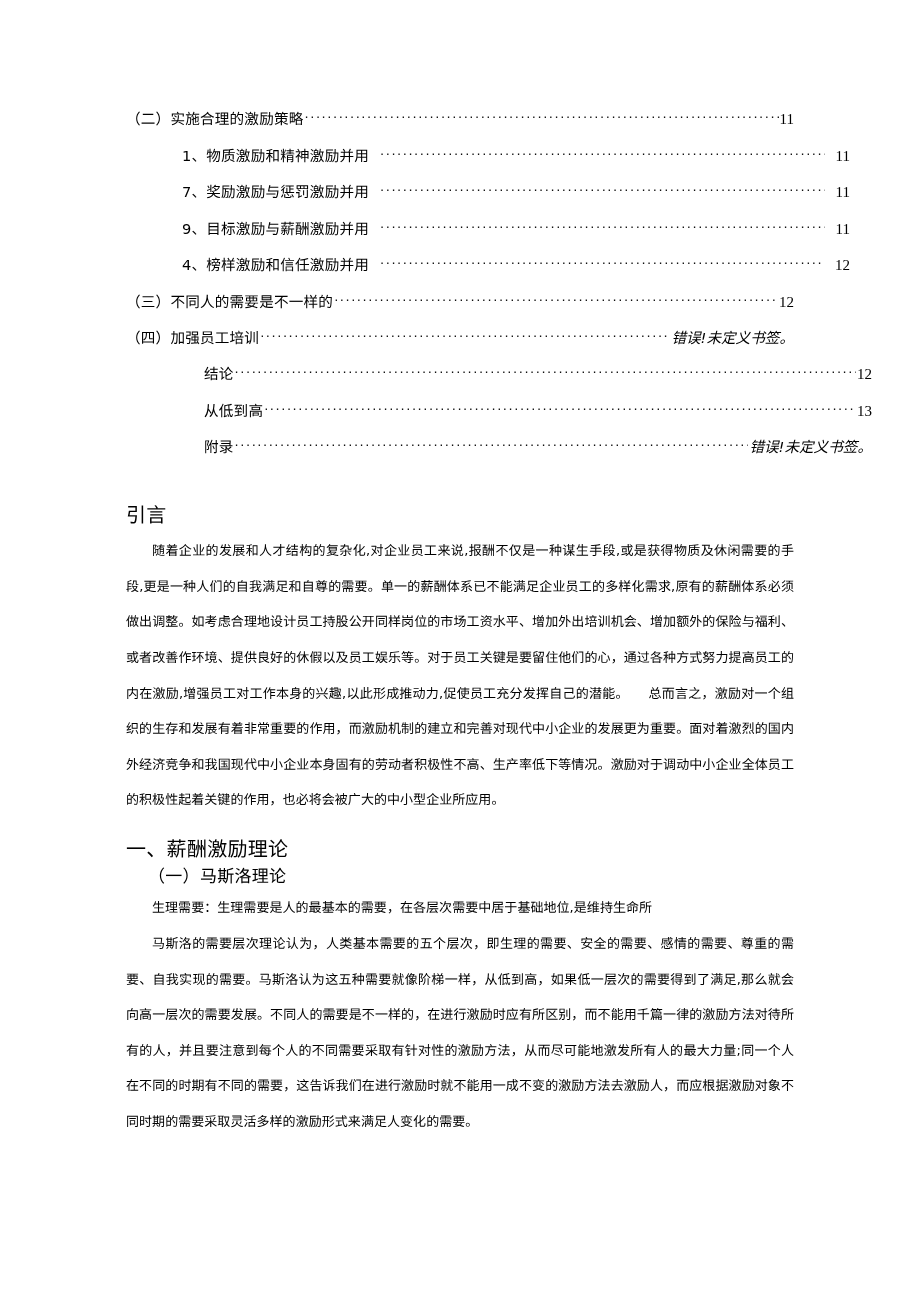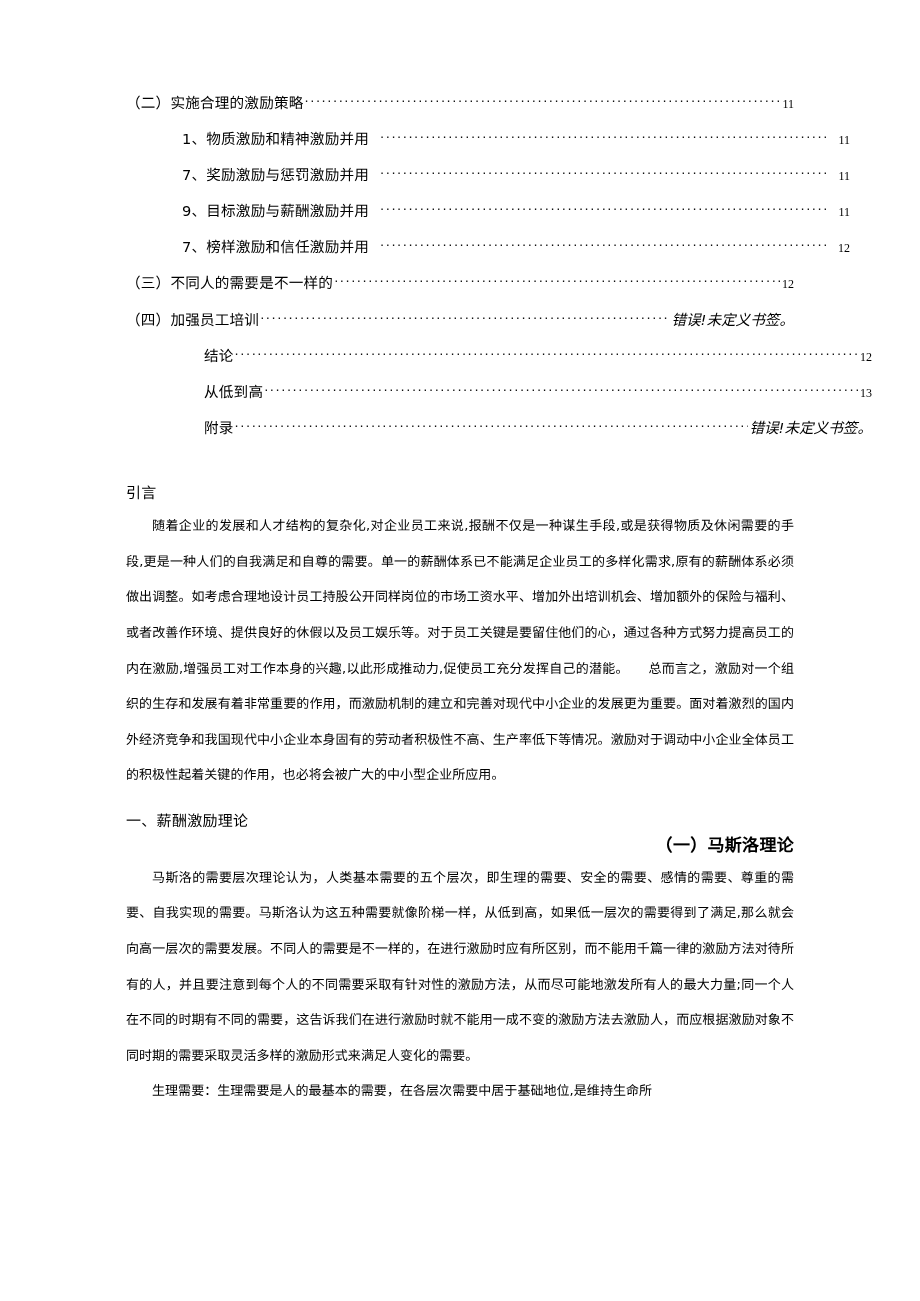--- a/index.html
+++ b/index.html
@@ -21,21 +21,21 @@
   }
   .content {
     position: absolute;
     left: 126px;
     top: 96px;
     width: 668px;
   }
 
   
   .toc {
-    margin: 0 0 0 0;
+    margin: 16px 0 0 0;
     text-align: right;
   }
   .toc-row {
     display: flex;
     align-items: baseline;
     width: 100%;
     font-size: 14.6px;
     line-height: 1;
     margin-bottom: 21.5px;
     white-space: nowrap;
@@ -51,53 +51,52 @@
     position: relative;
     top: -2px;
     margin: 0 1px;
     font-size: 13px;
     letter-spacing: 1.55px;
     color: #111;
   }
   .toc-row .toc-page {
     flex: 0 0 auto;
     font-family: "Liberation Serif", "DejaVu Serif", serif;
-    font-size: 12px;
+    font-size: 15px;
   }
   .toc-row .toc-page.err {
     font-family: "DejaVu Sans", "Liberation Sans", sans-serif;
     font-size: 14.6px;
     font-style: italic;
   }
   
   .lvl-0 { padding-left: 0px; }
   .lvl-1 { padding-left: 56px; gap: 10px; }
   .lvl-2 { padding-left: 78px; }
 
   
   .gap-before-intro { height: 28px; }
 
   h1.sec-title {
-    font-size: 15px;
+    font-size: 20px;
     font-weight: normal;
     line-height: 1.15;
     margin: 0 0 6px 0;
     letter-spacing: 0.3px;
   }
   h1.sec-title.numbered {
     margin-top: 20px;
   }
   h2.sub-title {
     font-size: 17px;
-    font-weight: bold;
+    font-weight: normal;
     line-height: 1.15;
     margin: 0 0 4px 0;
     padding-left: 22px;
     letter-spacing: 0.3px;
-    text-align: right;
   }
   p.body {
     font-size: 13px;
     line-height: 35.6px;
     margin: 0;
     text-align: justify;
     text-justify: inter-ideograph;
     text-indent: 2em;
     letter-spacing: 0.05px;
   }
@@ -131,21 +130,21 @@
         <span class="toc-page">11</span>
       </div>
 
       <div class="toc-row lvl-1">
         <span class="toc-label">9、目标激励与薪酬激励并用</span>
         <span class="toc-dots">·····································································································································································</span>
         <span class="toc-page">11</span>
       </div>
 
       <div class="toc-row lvl-1">
-        <span class="toc-label">7、榜样激励和信任激励并用</span>
+        <span class="toc-label">4、榜样激励和信任激励并用</span>
         <span class="toc-dots">·····································································································································································</span>
         <span class="toc-page">12</span>
       </div>
 
       <div class="toc-row lvl-0">
         <span class="toc-label">（三）不同人的需要是不一样的</span>
         <span class="toc-dots">·····································································································································································</span>
         <span class="toc-page">12</span>
       </div>
 
@@ -175,17 +174,17 @@
 
     </div>
 
     <div class="gap-before-intro"></div>
 
     <h1 class="sec-title">引言</h1>
     <p class="body">随着企业的发展和人才结构的复杂化,对企业员工来说,报酬不仅是一种谋生手段,或是获得物质及休闲需要的手段,更是一种人们的自我满足和自尊的需要。单一的薪酬体系已不能满足企业员工的多样化需求,原有的薪酬体系必须做出调整。如考虑合理地设计员工持股公开同样岗位的市场工资水平、增加外出培训机会、增加额外的保险与福利、或者改善作环境、提供良好的休假以及员工娱乐等。对于员工关键是要留住他们的心，通过各种方式努力提高员工的内在激励,增强员工对工作本身的兴趣,以此形成推动力,促使员工充分发挥自己的潜能。　　总而言之，激励对一个组织的生存和发展有着非常重要的作用，而激励机制的建立和完善对现代中小企业的发展更为重要。面对着激烈的国内外经济竞争和我国现代中小企业本身固有的劳动者积极性不高、生产率低下等情况。激励对于调动中小企业全体员工的积极性起着关键的作用，也必将会被广大的中小型企业所应用。</p>
 
     <h1 class="sec-title numbered">一、薪酬激励理论</h1>
     <h2 class="sub-title">（一）马斯洛理论</h2>
+    <p class="body tight">生理需要：生理需要是人的最基本的需要，在各层次需要中居于基础地位,是维持生命所</p>
     <p class="body">马斯洛的需要层次理论认为，人类基本需要的五个层次，即生理的需要、安全的需要、感情的需要、尊重的需要、自我实现的需要。马斯洛认为这五种需要就像阶梯一样，从低到高，如果低一层次的需要得到了满足,那么就会向高一层次的需要发展。不同人的需要是不一样的，在进行激励时应有所区别，而不能用千篇一律的激励方法对待所有的人，并且要注意到每个人的不同需要采取有针对性的激励方法，从而尽可能地激发所有人的最大力量;同一个人在不同的时期有不同的需要，这告诉我们在进行激励时就不能用一成不变的激励方法去激励人，而应根据激励对象不同时期的需要采取灵活多样的激励形式来满足人变化的需要。</p>
-    <p class="body tight">生理需要：生理需要是人的最基本的需要，在各层次需要中居于基础地位,是维持生命所</p>
 
   </div>
 </div>
 
 </body></html>

